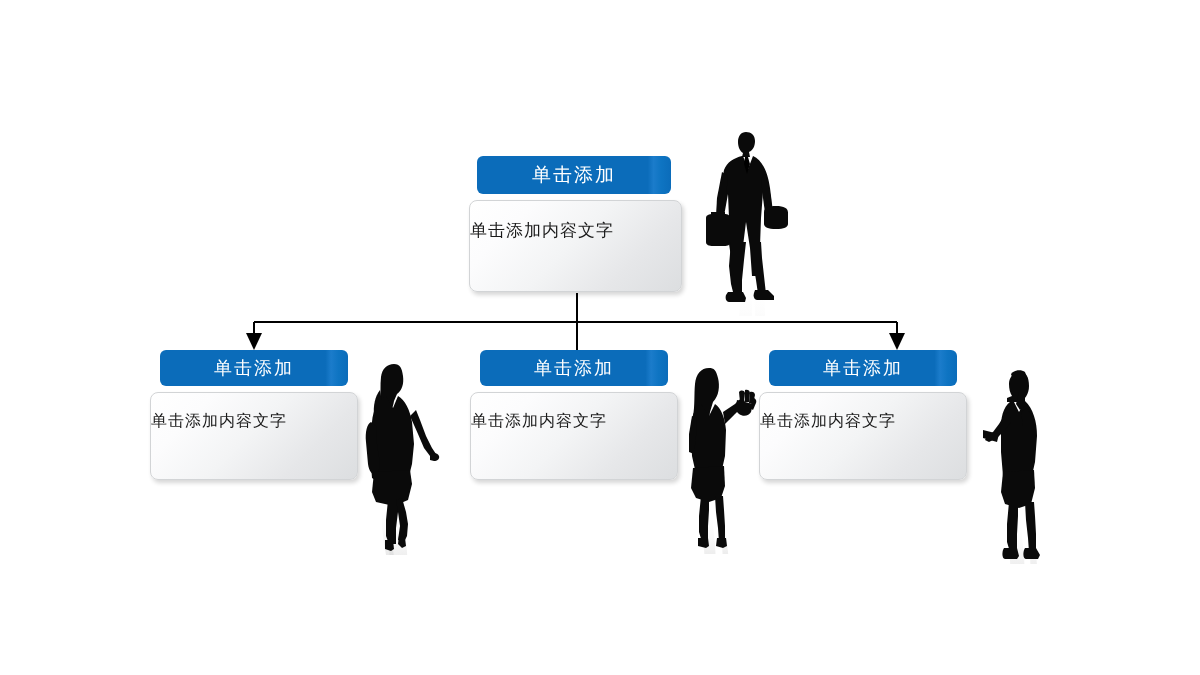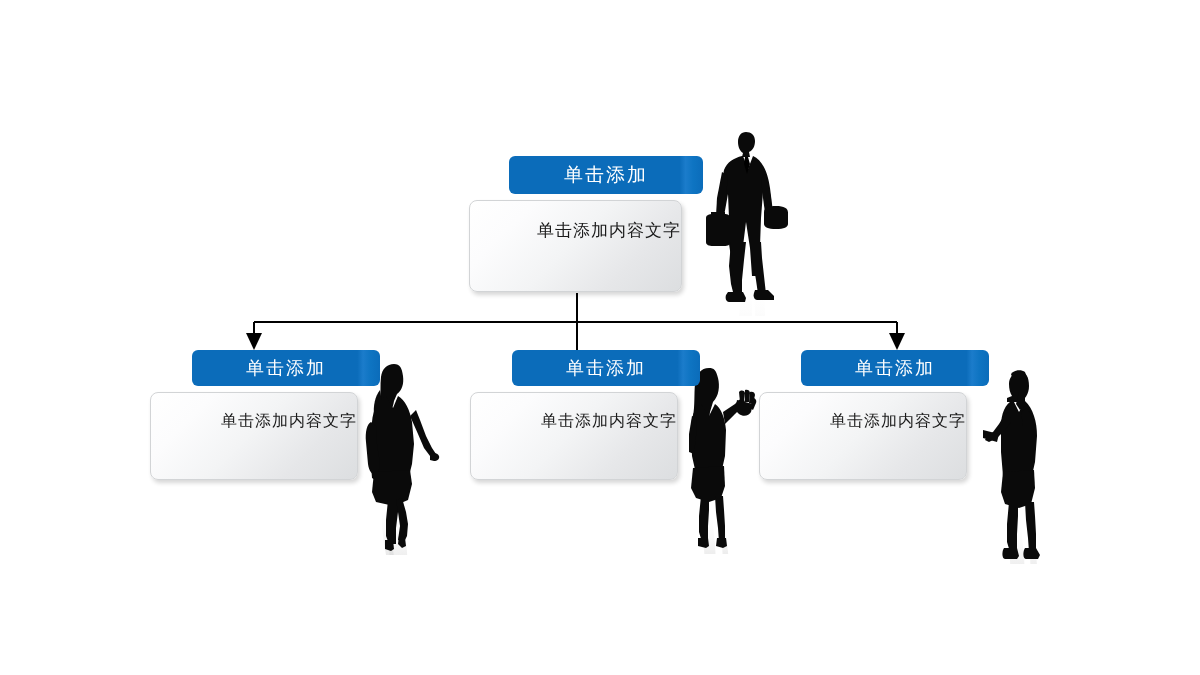--- a/index.html
+++ b/index.html
@@ -52,40 +52,39 @@
         #0b6cba 100%);
     color: #ffffff;
     text-align: center;
     letter-spacing: 2px;
     font-weight: 400;
     display: flex;
     align-items: center;
     justify-content: center;
     position: relative;
     z-index: 4;
-    margin-left: 32px;
   }
 
   .node-body {
     box-sizing: border-box;
     border-radius: 8px;
     border: 1px solid #d2d4d6;
     background:
       linear-gradient(135deg,
         #ffffff 0%,
         #fcfcfd 22%,
         #f3f4f5 48%,
         #e6e7e9 74%,
         #dcdee0 100%);
     box-shadow: 2px 3px 4px rgba(0,0,0,0.16);
     position: relative;
     z-index: 2;
     color: #1a1a1a;
     display: flex;
-    justify-content: flex-end;
+    justify-content: flex-start;
   }
 
   .node-body .body-text {
     padding-top: 18px;
     letter-spacing: 1px;
     white-space: nowrap;
   }
 
   
   #node-root { left: 477px; top: 156px; }

